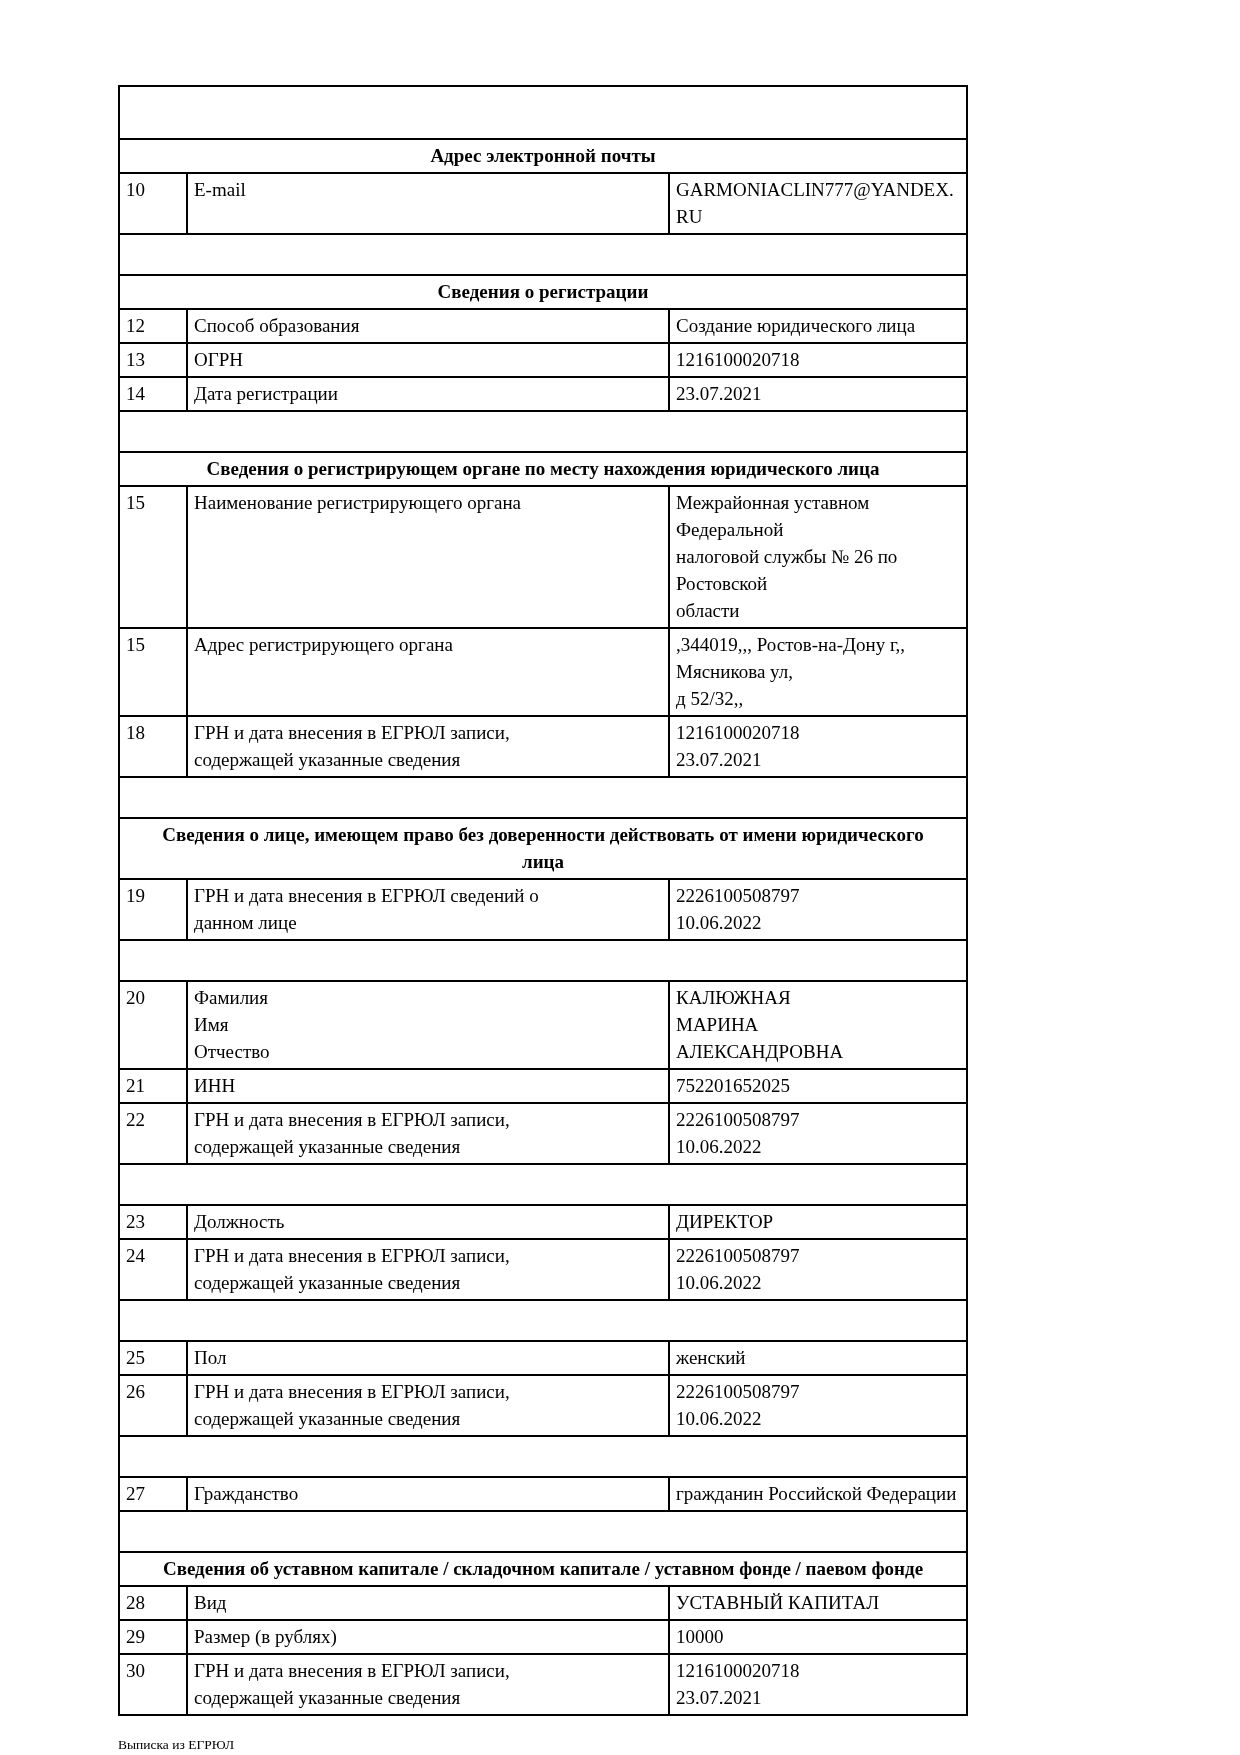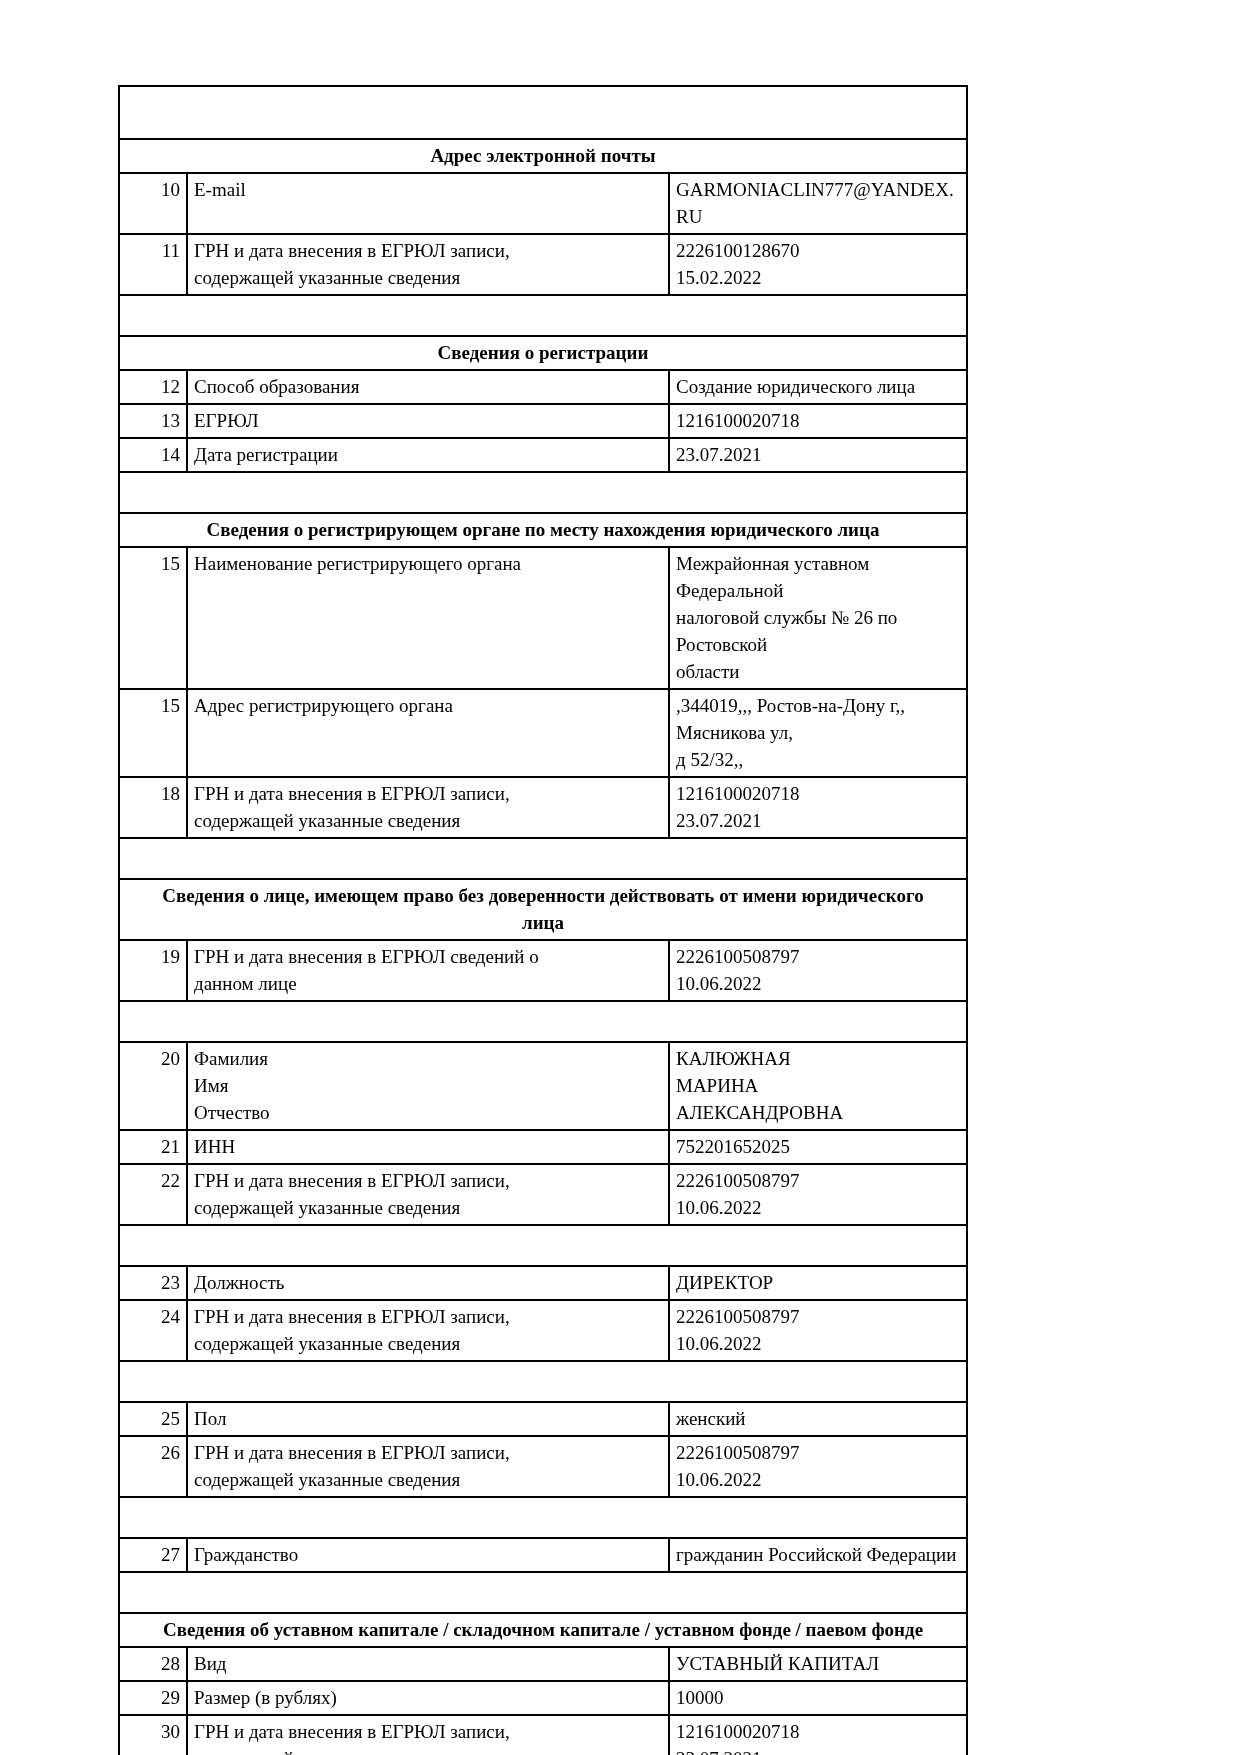--- a/index.html
+++ b/index.html
@@ -26,21 +26,21 @@
   }
   table.egrul td {
     border: 2px solid #000;
     vertical-align: top;
     font-size: 19px;
     line-height: 27px;
     padding: 2px 6px 3px 6px;
     word-wrap: break-word;
   }
   td.num {
-    text-align: right;
+    text-align: left;
     padding-left: 0;
     padding-right: 0;
   }
   td.spacer {
     height: 34px;
     padding: 0;
   }
   td.spacer.tall { height: 46px; }
   td.section-header {
     font-weight: bold;
@@ -82,51 +82,40 @@
         <tr>
           <td class="num">10</td>
           <td>
             <div>E-mail</div>
           </td>
           <td>
             <div>GARMONIACLIN777@YANDEX.RU</div>
           </td>
         </tr>
         <tr>
-          <td class="num">11</td>
-          <td>
-            <div>ГРН и дата внесения в ЕГРЮЛ записи,</div>
-            <div>содержащей указанные сведения</div>
-          </td>
-          <td>
-            <div>2226100128670</div>
-            <div>15.02.2022</div>
-          </td>
-        </tr>
-        <tr>
           <td colspan="3" class="spacer"></td>
         </tr>
         <tr>
           <td colspan="3" class="section-header">
             <div>Сведения о регистрации</div>
           </td>
         </tr>
         <tr>
           <td class="num">12</td>
           <td>
             <div>Способ образования</div>
           </td>
           <td>
             <div>Создание юридического лица</div>
           </td>
         </tr>
         <tr>
           <td class="num">13</td>
           <td>
-            <div>ЕГРЮЛ</div>
+            <div>ОГРН</div>
           </td>
           <td>
             <div>1216100020718</div>
           </td>
         </tr>
         <tr>
           <td class="num">14</td>
           <td>
             <div>Дата регистрации</div>
           </td>

